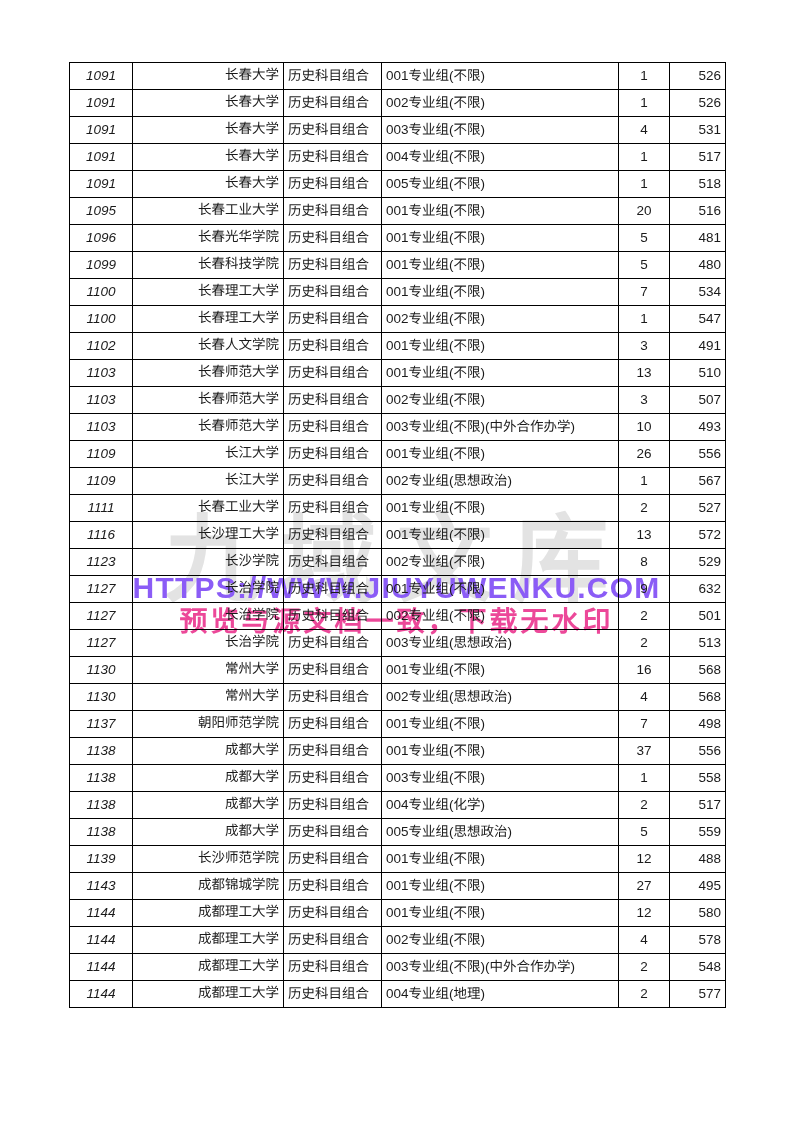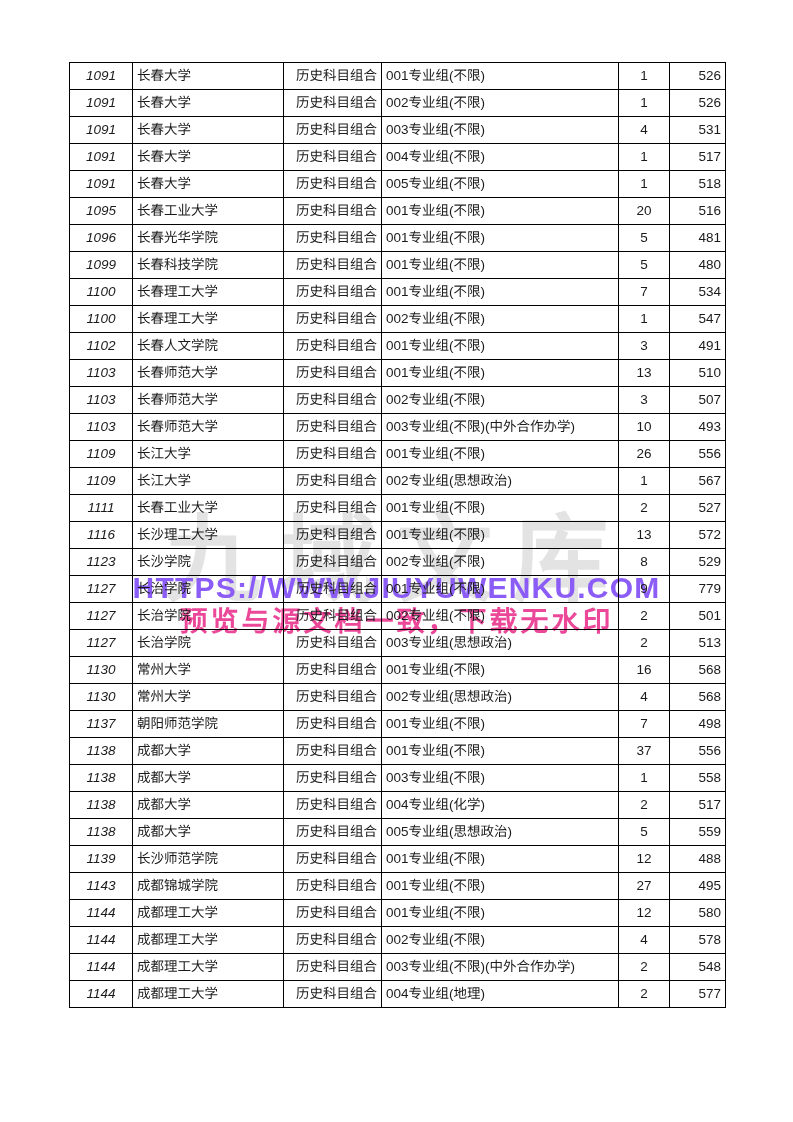--- a/index.html
+++ b/index.html
@@ -95,22 +95,22 @@
     white-space: nowrap;
   }
   col.c-code   { width: 63px; }
   col.c-school { width: 151px; }
   col.c-subject{ width: 98px; }
   col.c-group  { width: 237px; }
   col.c-count  { width: 51px; }
   col.c-score  { width: 56px; }
 
   td.code    { text-align: center; font-style: italic; }
-  td.school  { text-align: left; padding-left: 7px; }
-  td.subject { text-align: right; font-family: Liberation Serif, serif; }
+  td.school  { text-align: right; padding-left: 7px; font-family: Liberation Mono, monospace; }
+  td.subject { text-align: left; font-family: Liberation Serif, serif; }
   td.group   { text-align: left; }
   td.count   { text-align: center; }
   td.score   { text-align: right; }
 </style>
 </head>
 <body>
 
 <div id="watermark-layer">
   <div class="wm-brand">九域文库</div>
   <div class="wm-url">HTTPS://WWW.JIUYUWENKU.COM</div>
@@ -279,21 +279,21 @@
           <td class="group">002专业组(不限)</td>
           <td class="count">8</td>
           <td class="score">529</td>
         </tr>
         <tr>
           <td class="code">1127</td>
           <td class="school">长治学院</td>
           <td class="subject">历史科目组合</td>
           <td class="group">001专业组(不限)</td>
           <td class="count">9</td>
-          <td class="score">779</td>
+          <td class="score">632</td>
         </tr>
         <tr>
           <td class="code">1127</td>
           <td class="school">长治学院</td>
           <td class="subject">历史科目组合</td>
           <td class="group">002专业组(不限)</td>
           <td class="count">2</td>
           <td class="score">501</td>
         </tr>
         <tr>

